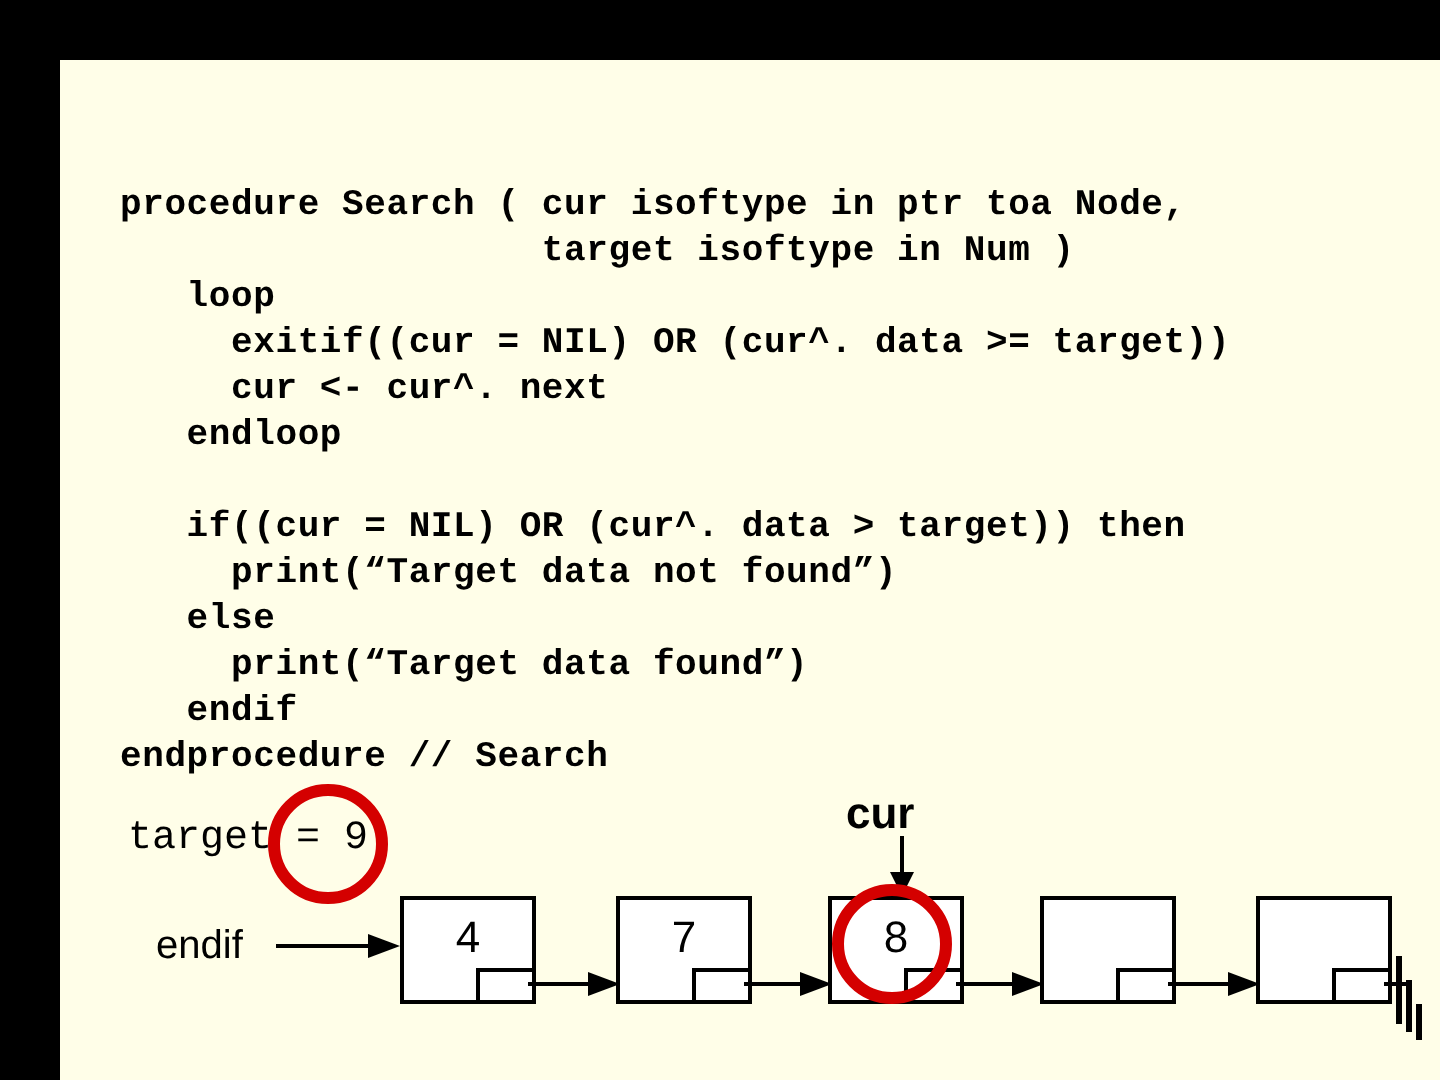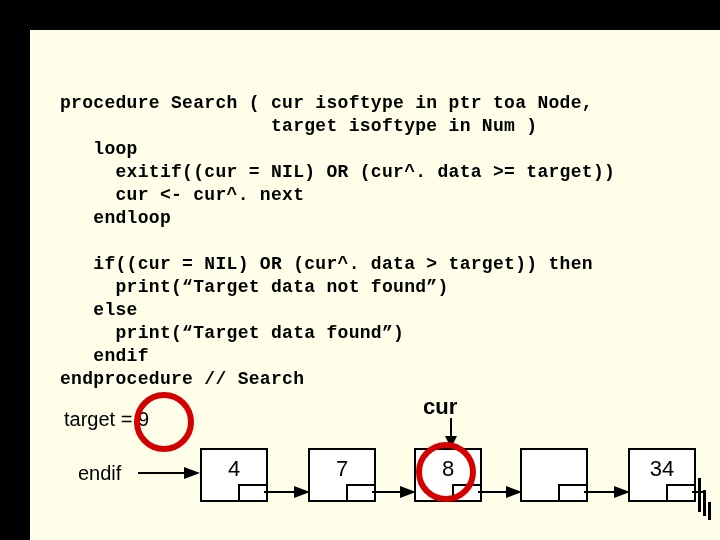--- a/index.html
+++ b/index.html
@@ -33,21 +33,21 @@
     line-height: 1.28;
     white-space: pre;
     font-family: "Courier New", monospace;
     letter-spacing: 0.3px;
   }
   .target-label {
     position: absolute;
     left: 34px;
     top: 378px;
     font-size: 20px;
-    font-family: Liberation Sans, sans-serif;
+    font-family: Liberation Mono, monospace;
     font-weight: normal;
   }
   .target-label .t9 {
     font-weight: normal;
   }
   .red-circle-9 {
     position: absolute;
     left: 104px;
     top: 362px;
     width: 48px;
@@ -178,21 +178,20 @@
       <div class="ptrbox"></div>
     </div>
     <div class="node" style="left:384px">
       <div class="val">8</div>
       <div class="ptrbox"></div>
     </div>
     <div class="node" style="left:490px">
       <div class="ptrbox"></div>
     </div>
     <div class="node" style="left:598px">
-      <div class="val">34</div>
       <div class="ptrbox"></div>
     </div>
 
     <div class="red-circle-8"></div>
 
     <svg class="link-arrow" style="left:234px" width="46" height="20">
       <line x1="0" y1="8" x2="32" y2="8" stroke="#000" stroke-width="2"></line>
       <polygon points="46,8 30,2 30,14" fill="#000"></polygon>
     </svg>
     <svg class="link-arrow" style="left:342px" width="44" height="20">

